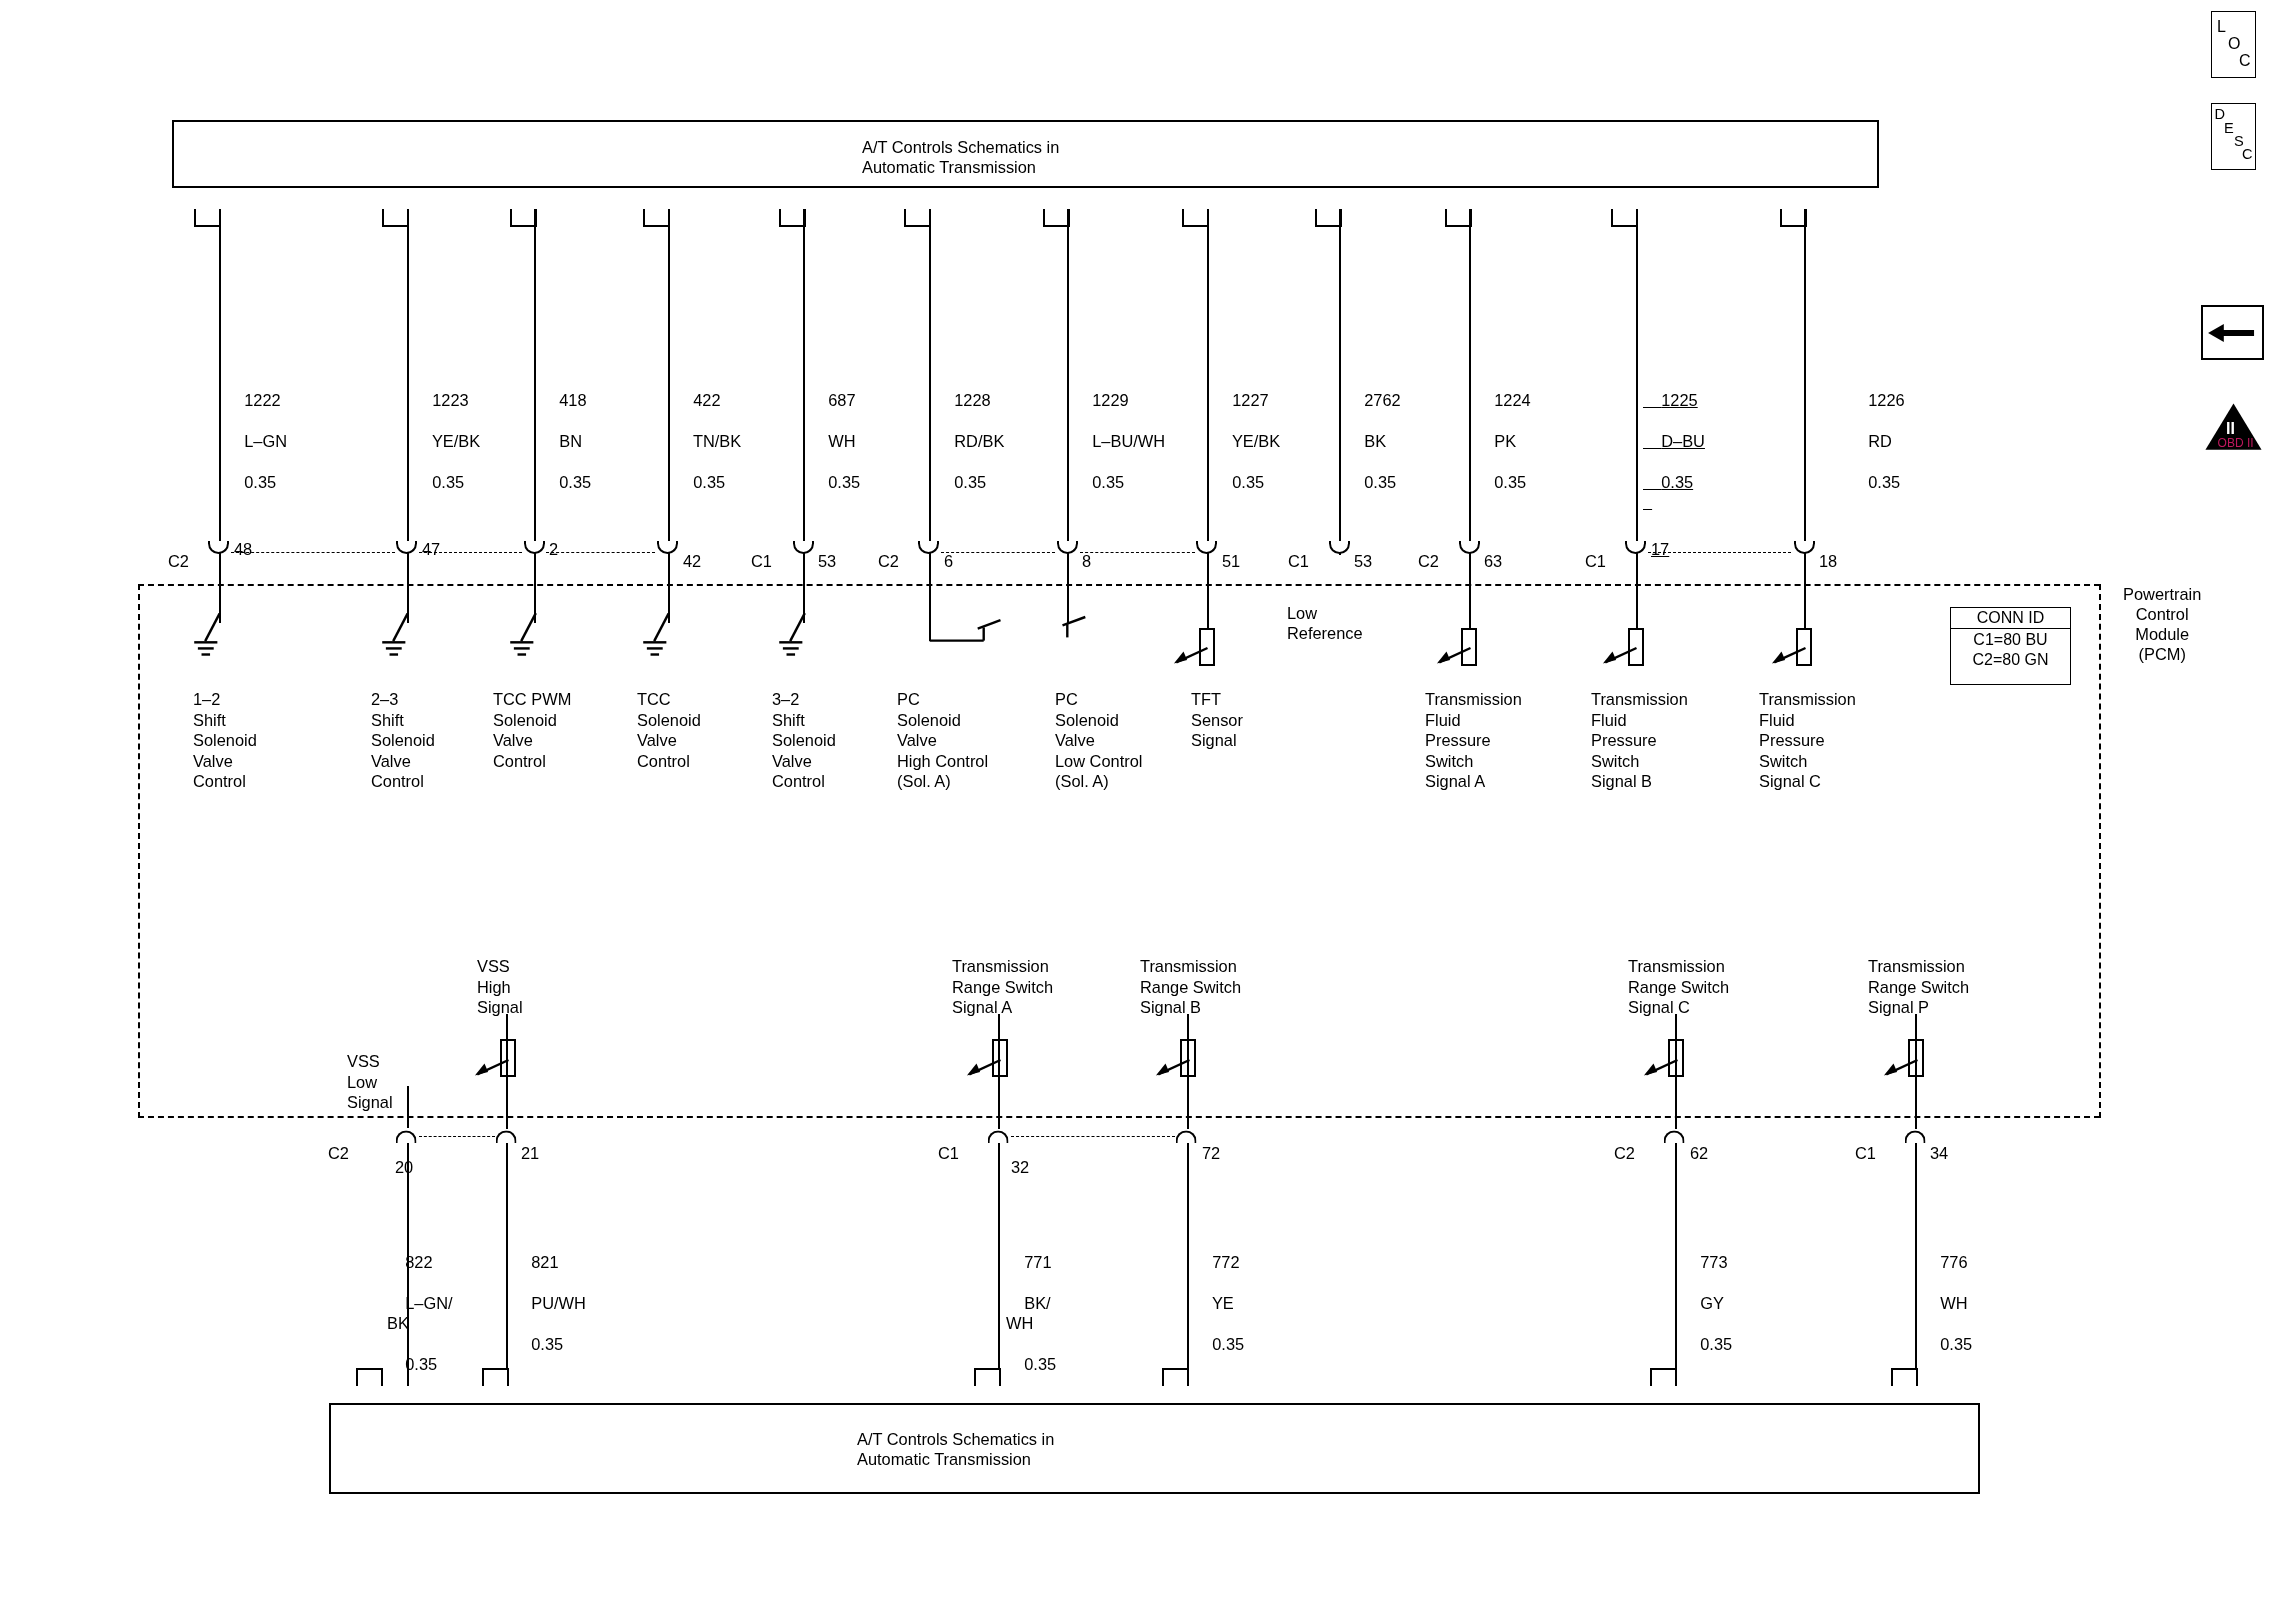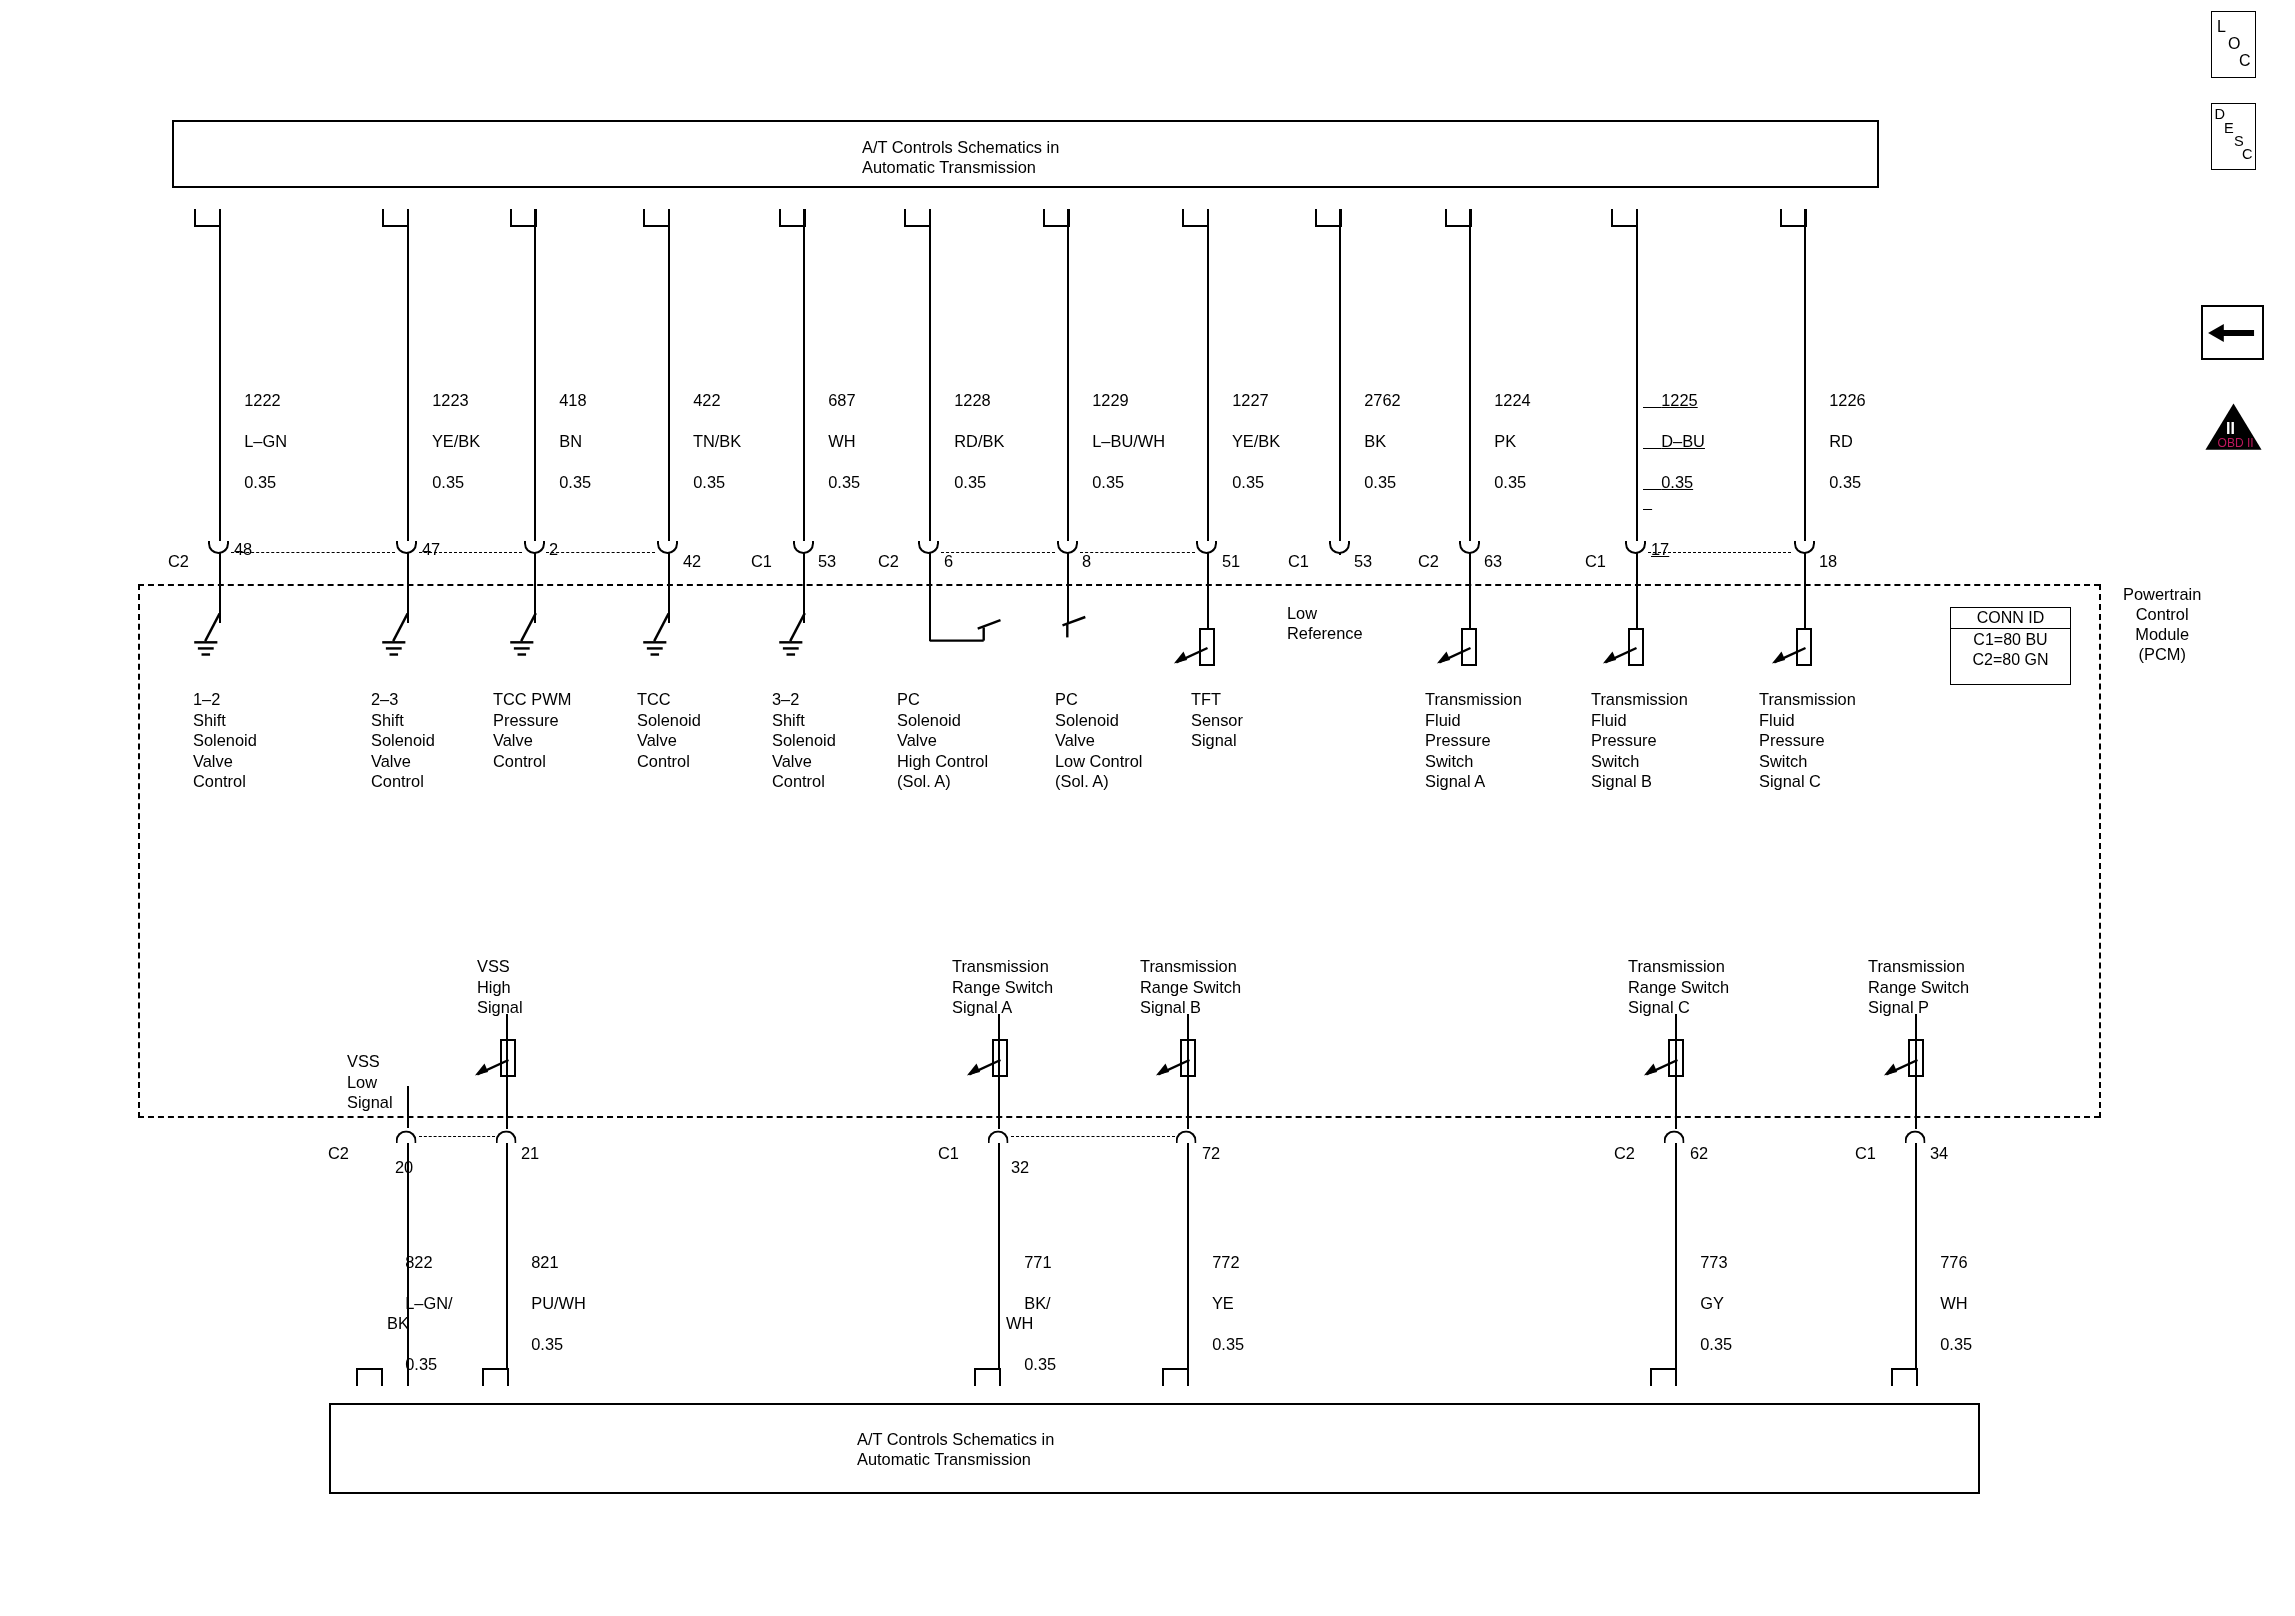--- a/index.html
+++ b/index.html
@@ -122,21 +122,21 @@
   <div class="lbl" style="left:1476px;top:369px;">
     <span>1224</span><br>
     <span>PK</span><br>
     <span>0.35</span>
   </div>
   <div class="lbl" style="left:1643px;top:369px;text-decoration:underline;">
     <span>1225</span><br>
     <span>D–BU</span><br>
     <span>0.35</span>
   </div>
-  <div class="lbl" style="left:1811px;top:369px;">
+  <div class="lbl" style="left:1850px;top:369px;">
     <span>1226</span><br>
     <span>RD</span><br>
     <span>0.35</span>
   </div>
 
   <div class="cup" style="left:208px;top:541px;"></div>
   <div class="cup" style="left:396px;top:541px;"></div>
   <div class="cup" style="left:524px;top:541px;"></div>
   <div class="cup" style="left:657px;top:541px;"></div>
   <div class="cup" style="left:793px;top:541px;"></div>
@@ -275,21 +275,21 @@
 Shift
 Solenoid
 Valve
 Control</div>
   <div class="lbl" style="left:371px;top:689px;">2–3
 Shift
 Solenoid
 Valve
 Control</div>
   <div class="lbl" style="left:493px;top:689px;">TCC PWM
-Pressure
+Solenoid
 Valve
 Control</div>
   <div class="lbl" style="left:637px;top:689px;">TCC
 Solenoid
 Valve
 Control</div>
   <div class="lbl" style="left:772px;top:689px;">3–2
 Shift
 Solenoid
 Valve

